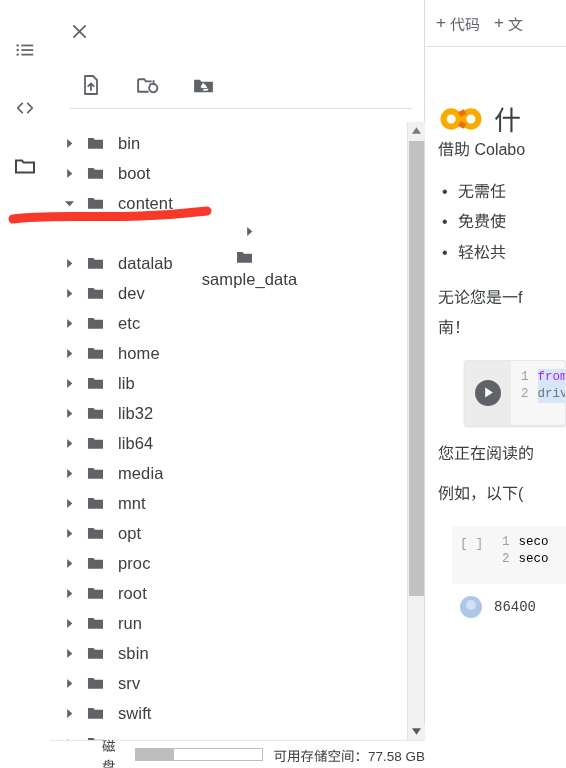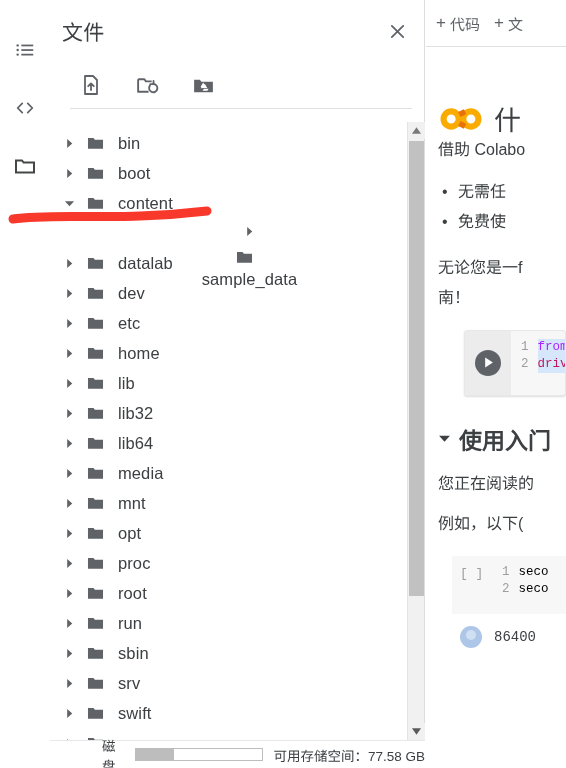--- a/index.html
+++ b/index.html
@@ -208,21 +208,21 @@
     background: #5f6368;
     display: flex; align-items: center; justify-content: center;
   }
   .code-lines {
     padding: 8px 0 0 10px; font-family: "Liberation Mono","DejaVu Sans Mono",monospace;
     font-size: 12.5px; white-space: nowrap;
   }
   .code-line { line-height: 17px; display: flex; }
   .ln { color: #9e9e9e; margin-right: 9px; }
   .kw { color: #aa22ff; background: #d7e7fb; }
-  .tok { color: #be185d; background: #d7e7fb; }
+  .tok { color: #737373; background: #d7e7fb; }
 
   .nb-h2 {
     display: flex; align-items: center;
     margin-top: 26px; white-space: nowrap;
   }
   .h2-chev { margin-right: 8px; color: #3c4043; display: flex; }
   .nb-h2-text { font-size: 23px; color: #3c4043; font-weight: bold; }
 
   .code-cell2 {
     margin-top: 18px; margin-left: 14px;
@@ -285,21 +285,20 @@
     <div class="rail-btn active">
       <svg width="24" height="24" viewBox="0 0 24 24" fill="none" stroke="currentColor" stroke-width="2">
         <path d="M3 6.5h6l1.6 2H21v10H3z"></path>
       </svg>
     </div>
   </div>
 
   <div class="files-panel">
 
     <div class="files-header">
-      <div class="files-title">文件</div>
       <div class="close-btn">
         <svg width="21" height="21" viewBox="0 0 24 24" fill="none" stroke="currentColor" stroke-width="2" stroke-linecap="round">
           <line x1="5.5" y1="5.5" x2="18.5" y2="18.5"></line>
             <line x1="18.5" y1="5.5" x2="5.5" y2="18.5"></line>
         </svg>
       </div>
     </div>
 
     <div class="files-toolbar">
       <div class="tool-btn">
@@ -648,20 +647,21 @@
           <path d="M24.5 8.5l7-3.5 3 6-7 3.5zM24.5 25.5l7 3.5 3-6-7-3.5z" fill="#e8710a"></path>
         </svg>
         <span class="nb-h1-text">什</span>
       </div>
 
       <div class="nb-p">借助 Colabo</div>
 
       <ul class="nb-ul" id="nb-bullets">
           <li class="nb-li">无需任</li>
           <li class="nb-li">免费使</li>
+          <li class="nb-li">轻松共</li>
         </ul>
 
       <div class="nb-p2">无论您是一f</div>
       <div class="nb-p2" style="margin-top:2px">南！</div>
 
       <div class="code-cell">
         <div class="run-btn">
           <div class="run-circle">
             <svg width="11" height="11" viewBox="0 0 10 10" fill="#ffffff">
                 <polygon points="2,0.5 9,5 2,9.5"></polygon>
@@ -673,28 +673,20 @@
             <span class="ln">1</span>
             <span class="kw">from</span>
           </div>
           <div class="code-line">
             <span class="ln">2</span>
             <span class="tok">driv</span>
           </div>
         </div>
       </div>
 
-      <div class="nb-h2">
-        <span class="h2-chev">
-          <svg width="13" height="13" viewBox="0 0 12 12" fill="currentColor">
-              <polygon points="1,3.5 11,3.5 6,9"></polygon>
-            </svg>
-        </span>
-        <span class="nb-h2-text">使用入门</span>
-      </div>
 
       <div class="nb-p2" style="margin-top:14px">您正在阅读的</div>
       <div class="nb-p2" style="margin-top:12px">例如，以下(</div>
 
       <div class="code-cell2">
         <div class="brackets">[ ]</div>
         <div class="code-lines">
           <div class="code-line">
             <span class="ln">1</span>
             <span>seco</span>

